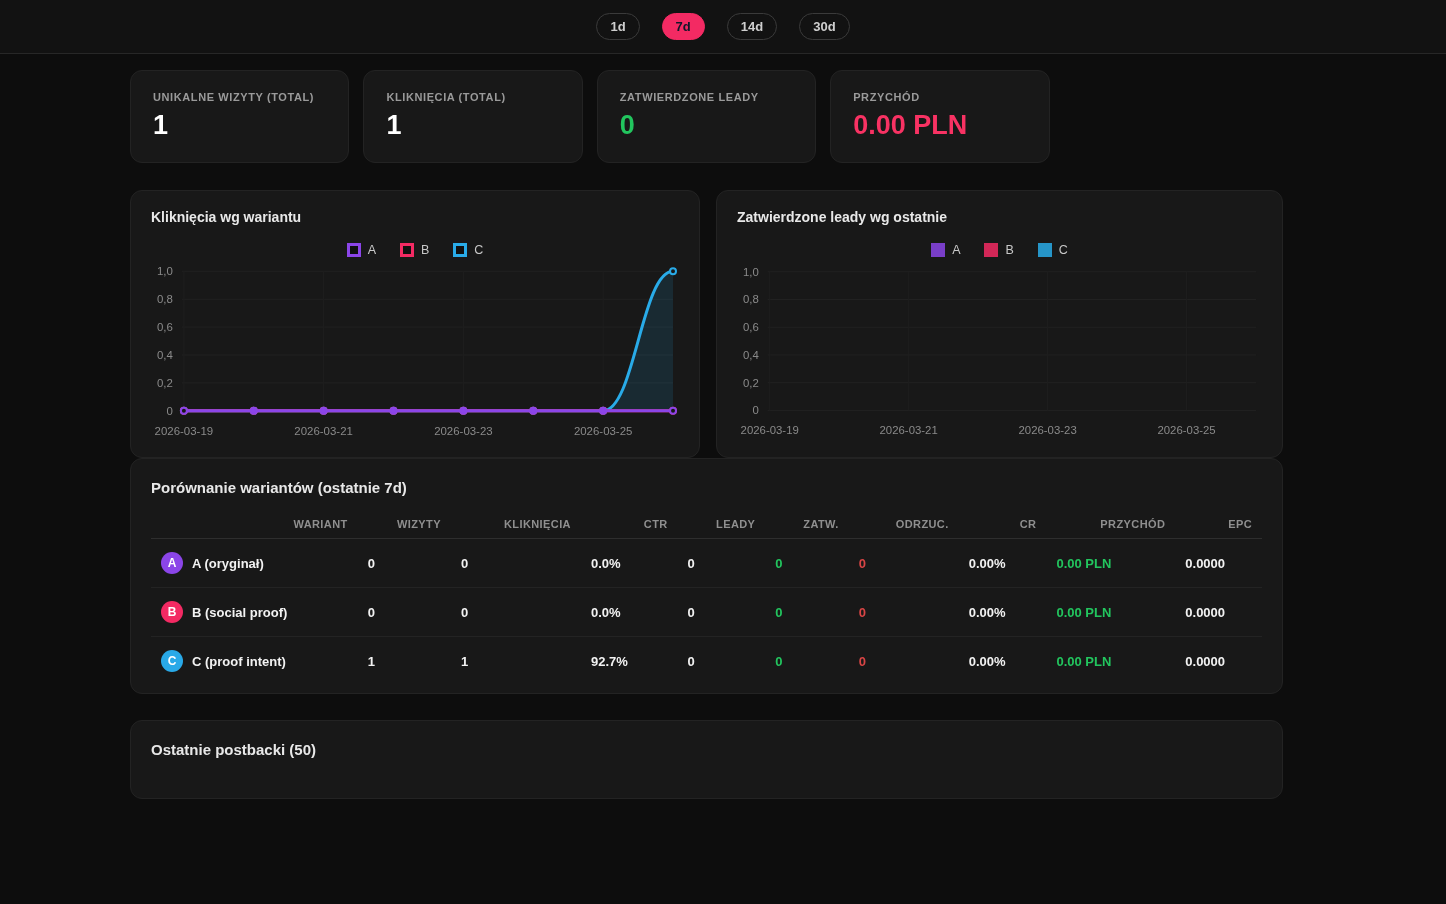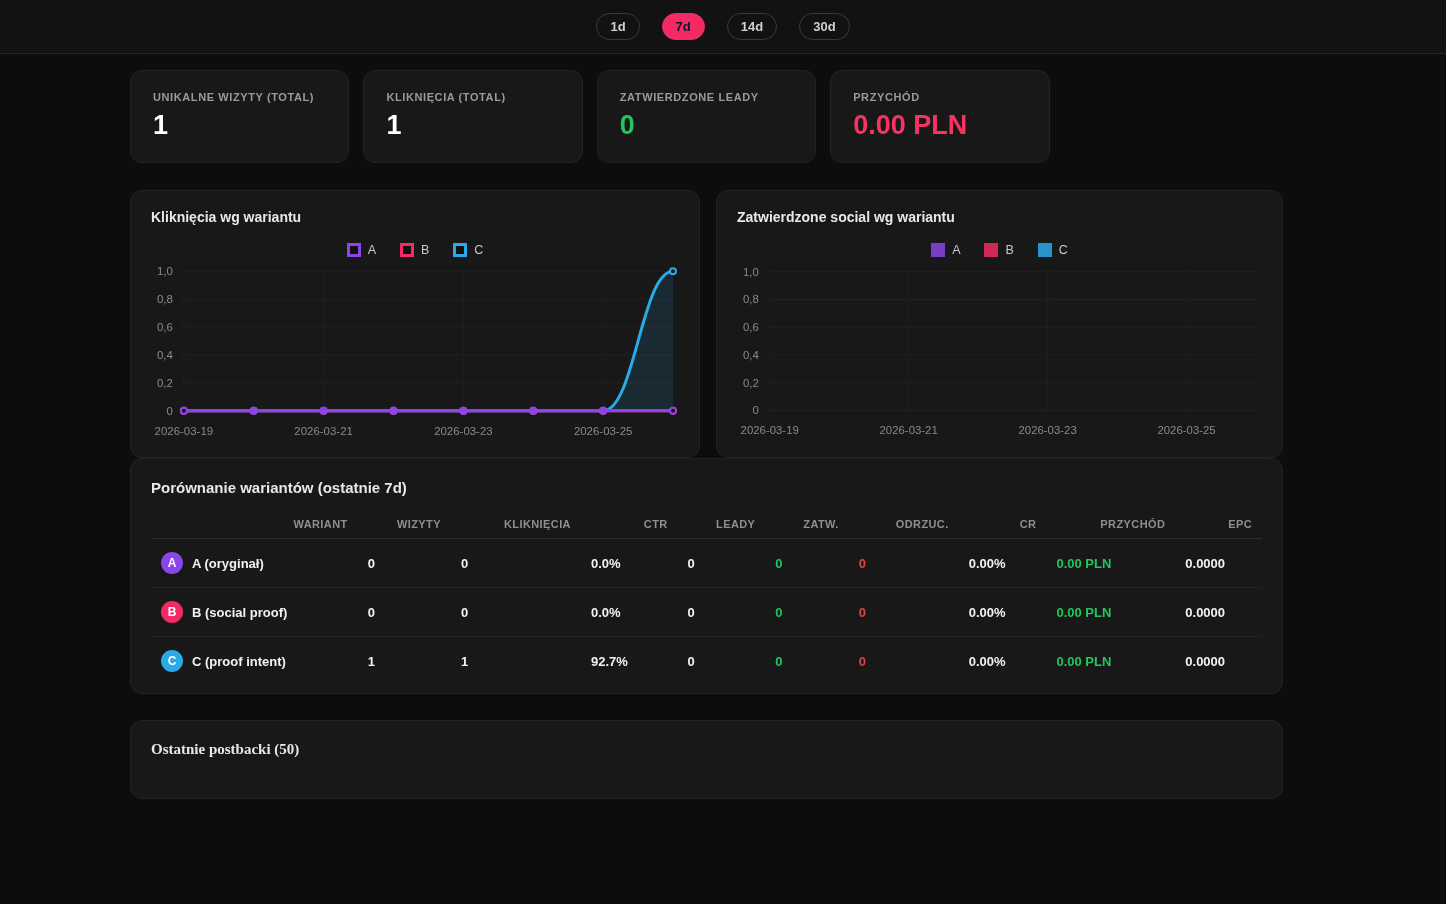--- a/index.html
+++ b/index.html
@@ -45,21 +45,21 @@
   tr:last-child td { border-bottom:none; }
   td.c-green { color:#22c55e; }
   td.c-red   { color:#d94545; }
   .variant-cell { display:flex; align-items:center; gap:9px; }
   .badge { width:22px; height:22px; border-radius:50%; display:inline-flex; align-items:center;
            justify-content:center; font-size:12px; font-weight:700; color:#fff; flex:0 0 22px; }
   .badge-a { background:#8b45e8; }
   .badge-b { background:#f32a63; }
   .badge-c { background:#29a9e8; }
 
-  .postbacks-card { margin-top:26px; padding:20px 20px 26px 20px;font-family:Liberation Serif, serif; }
+  .postbacks-card { margin-top:26px; padding:20px 20px 26px 20px; }
   .postbacks-card th { border-bottom:1px solid #2e2e2e; }
 </style>
 </head>
 <body>
 
 <header class="topbar">
   <div class="range-group">
     <button class="range-btn">1d</button>
     <button class="range-btn active">7d</button>
     <button class="range-btn">14d</button>
@@ -152,21 +152,21 @@
             <circle cx="173.28571428571428" cy="148" r="3" fill="#8b45e8" stroke="#8b45e8" stroke-width="2"></circle>
             <circle cx="243.42857142857142" cy="148" r="3" fill="#8b45e8" stroke="#8b45e8" stroke-width="2"></circle>
             <circle cx="313.57142857142856" cy="148" r="3" fill="#8b45e8" stroke="#8b45e8" stroke-width="2"></circle>
             <circle cx="383.7142857142857" cy="148" r="3" fill="#8b45e8" stroke="#8b45e8" stroke-width="2"></circle>
             <circle cx="453.85714285714283" cy="148" r="3" fill="#8b45e8" stroke="#8b45e8" stroke-width="2"></circle>
             <circle cx="524" cy="148" r="3" fill="#181818" stroke="#8b45e8" stroke-width="2"></circle>
           </svg></div>
     </div>
 
     <div class="card chart-card">
-      <h3 class="chart-title">Zatwierdzone social wg wariantu</h3>
+      <h3 class="chart-title">Zatwierdzone leady wg ostatnie</h3>
       <div class="legend">
         <span class="legend-item">
           <span class="swatch" style="background: rgb(139, 69, 232); opacity: 0.85;"></span>
           <span class="legend-label">A</span>
         </span>
         <span class="legend-item">
           <span class="swatch" style="background: rgb(243, 42, 99); opacity: 0.85;"></span>
           <span class="legend-label">B</span>
         </span>
         <span class="legend-item">

